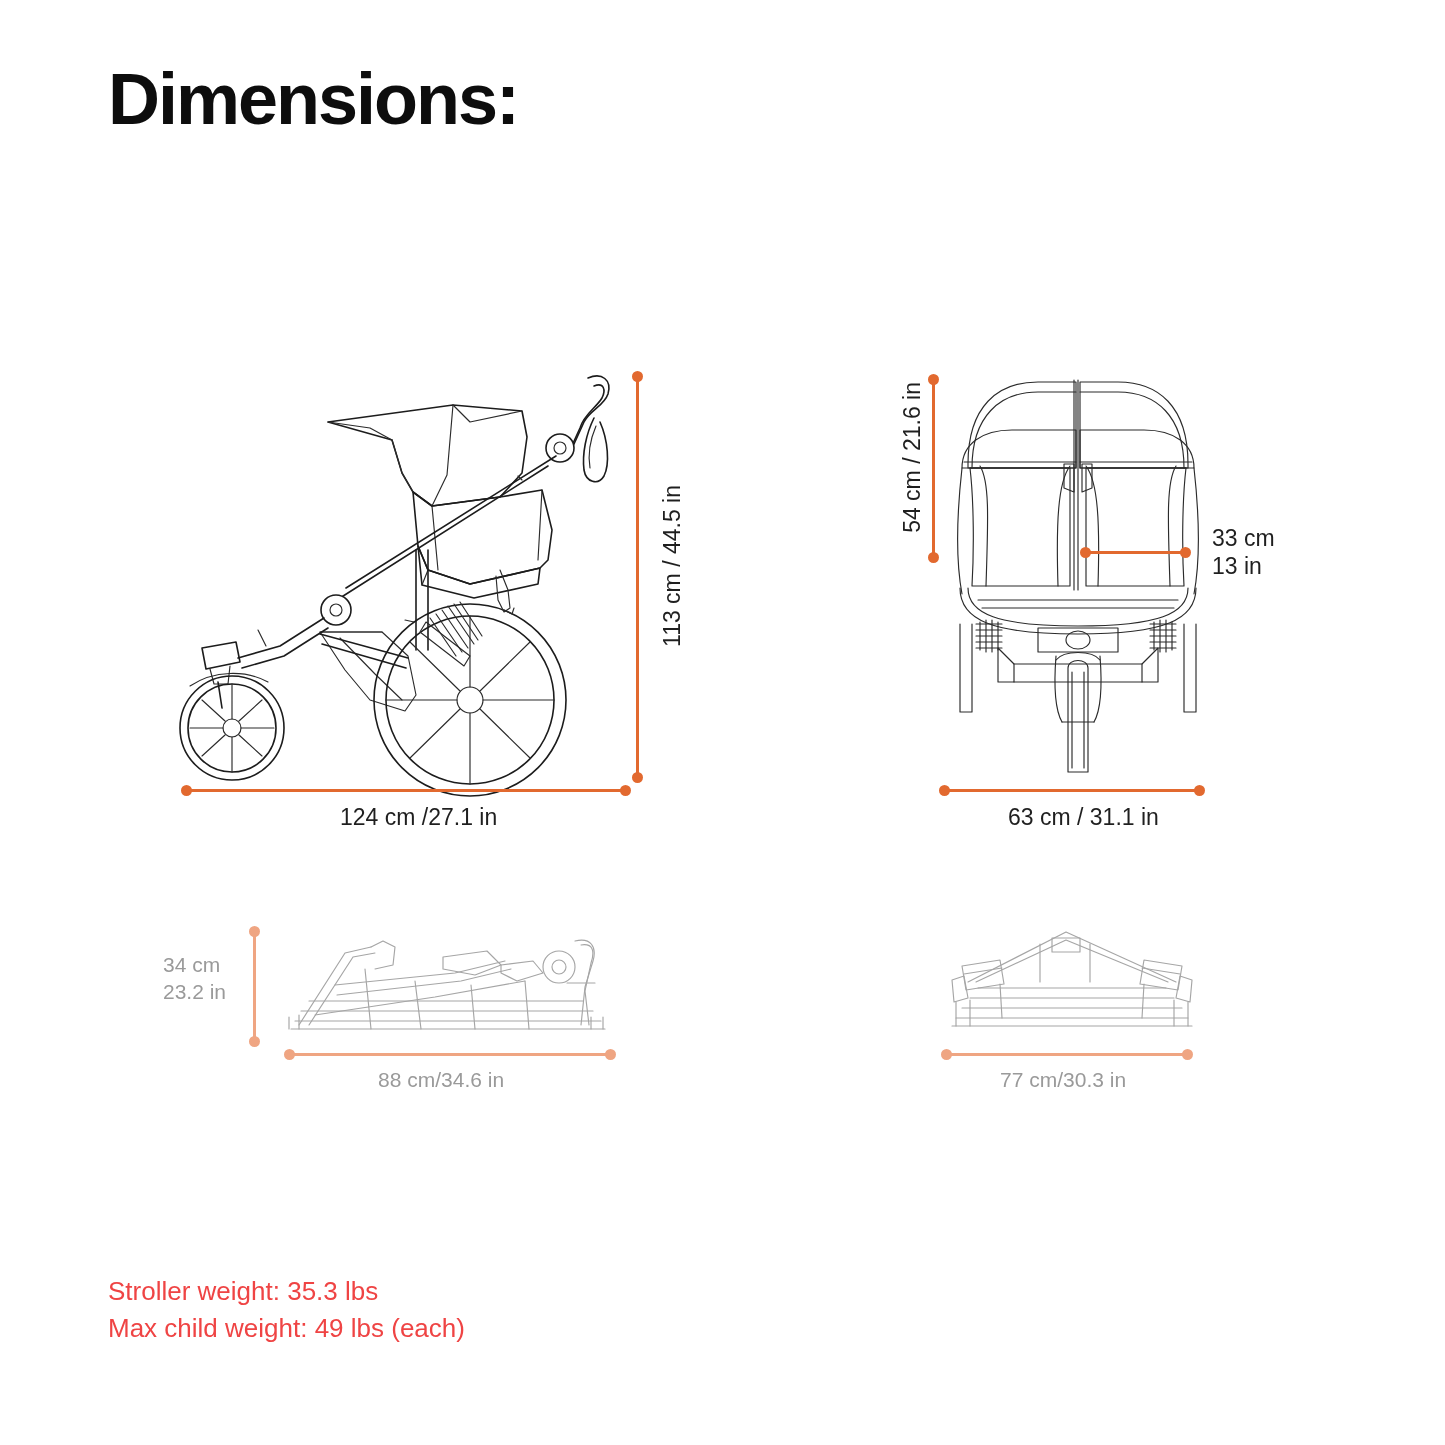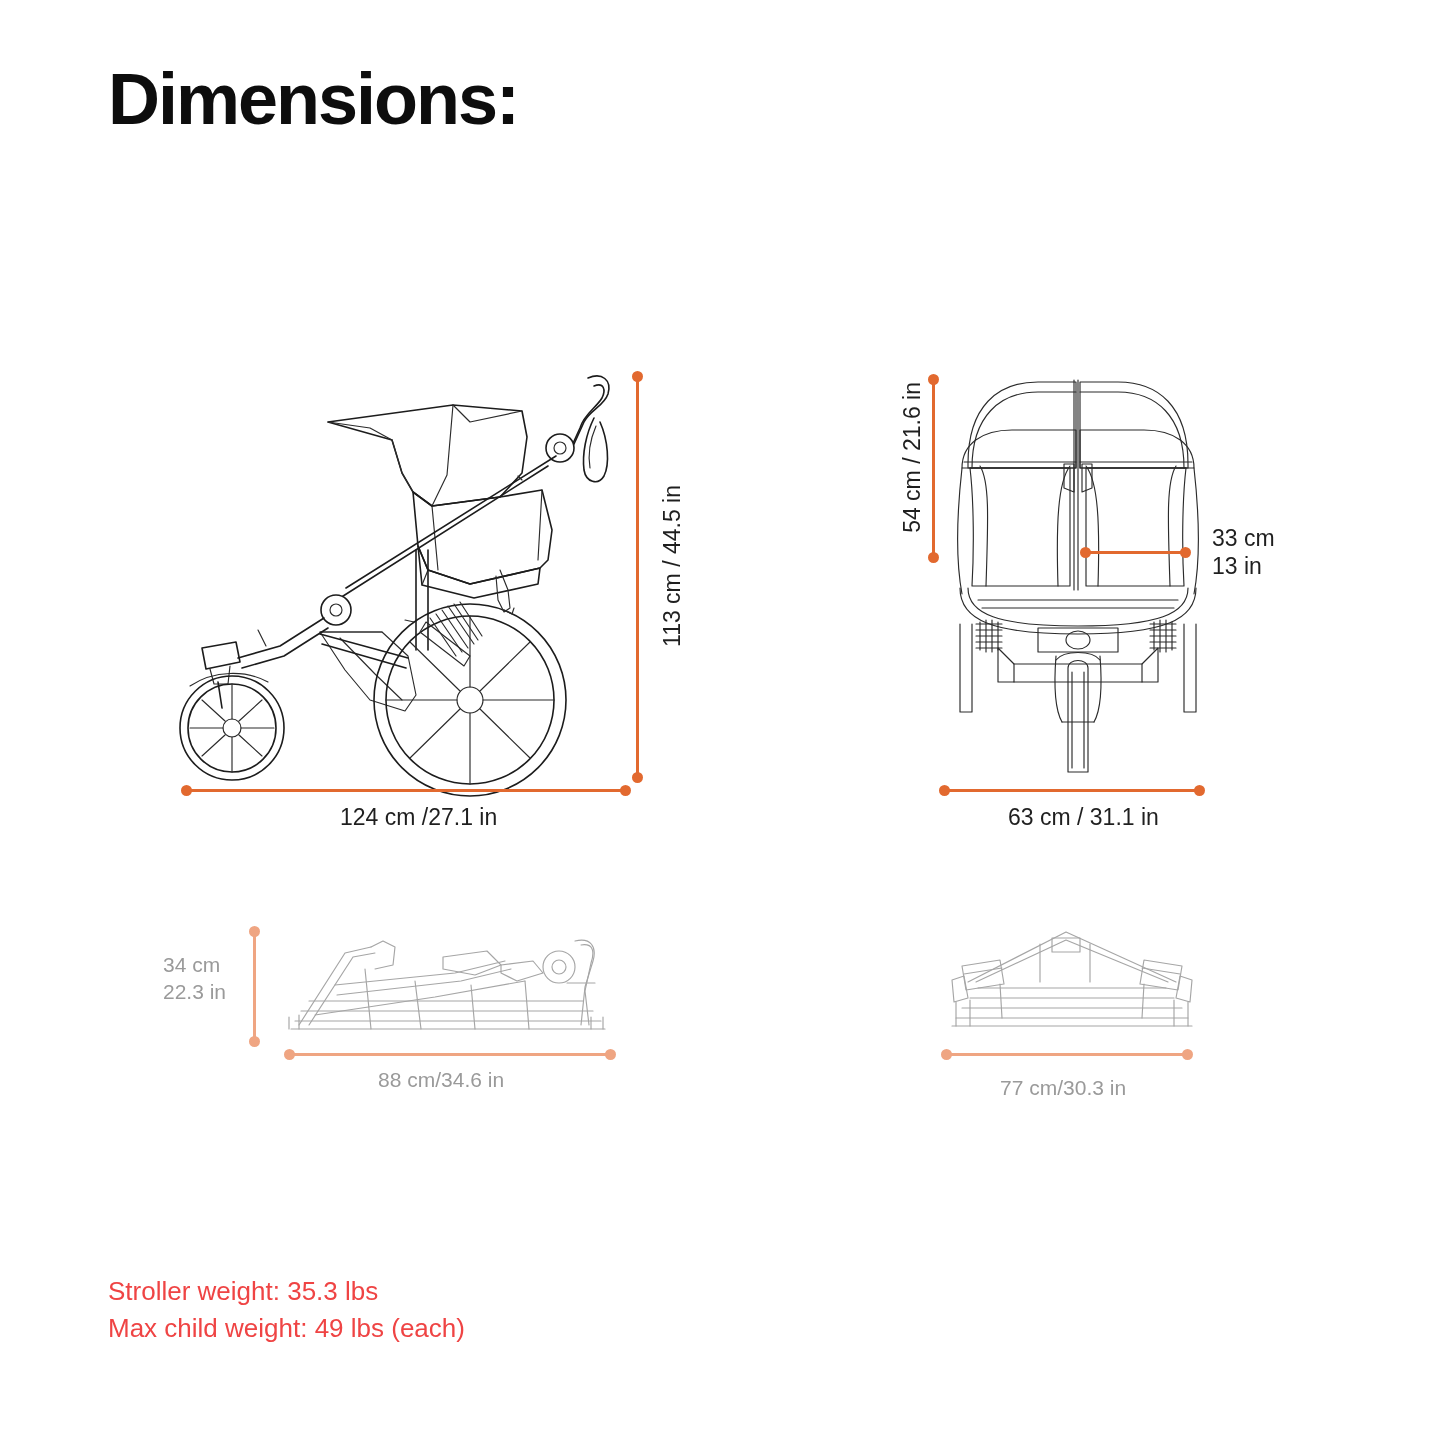--- a/index.html
+++ b/index.html
@@ -364,21 +364,21 @@
       <path class="lineart-thin" d="M90 44 L96 104 M140 56 L146 104
                M196 60 L200 104 M250 56 L254 104"></path>
     </svg>
   </div>
 
   <div>
     <div class="dim-line-v soft" style="left:253px; top:930px; height:112px;"></div>
     <div class="dim-dot soft" style="left:249px; top:926px;"></div>
     <div class="dim-dot soft" style="left:249px; top:1036px;"></div>
     <div class="dim-label small faded-label" style="left:163px; top:952px;">34 cm</div>
-    <div class="dim-label small faded-label" style="left:163px; top:979px;">22.3 in</div>
+    <div class="dim-label small faded-label" style="left:163px; top:979px;">23.2 in</div>
   </div>
 
   <div>
     <div class="dim-line-h soft" style="left:289px; top:1053px; width:322px;"></div>
     <div class="dim-dot soft" style="left:284px; top:1049px;"></div>
     <div class="dim-dot soft" style="left:605px; top:1049px;"></div>
     <div class="dim-label small faded-label" style="left:378px; top:1067px;">88 cm/34.6 in</div>
   </div>
 
   <div class="figure faded" style="left:940px; top:922px; width:265px; height:120px;">
@@ -407,21 +407,21 @@
       <path class="lineart-thin" d="M234 78 L234 104 M248 80 L248 104"></path>
 
       <path class="lineart-thin" d="M60 62 L62 96 M204 62 L202 96"></path>
     </svg>
   </div>
 
   <div>
     <div class="dim-line-h soft" style="left:946px; top:1053px; width:242px;"></div>
     <div class="dim-dot soft" style="left:941px; top:1049px;"></div>
     <div class="dim-dot soft" style="left:1182px; top:1049px;"></div>
-    <div class="dim-label small faded-label" style="left:1000px; top:1067px;margin-top:8px;">77 cm/30.3 in</div>
+    <div class="dim-label small faded-label" style="left:1000px; top:1067px;">77 cm/30.3 in</div>
   </div>
 
   <div id="spec-block">
     <div>Stroller weight: 35.3 lbs</div>
     <div>Max child weight: 49 lbs (each)</div>
   </div>
 
 </div>
 
 </body></html>

